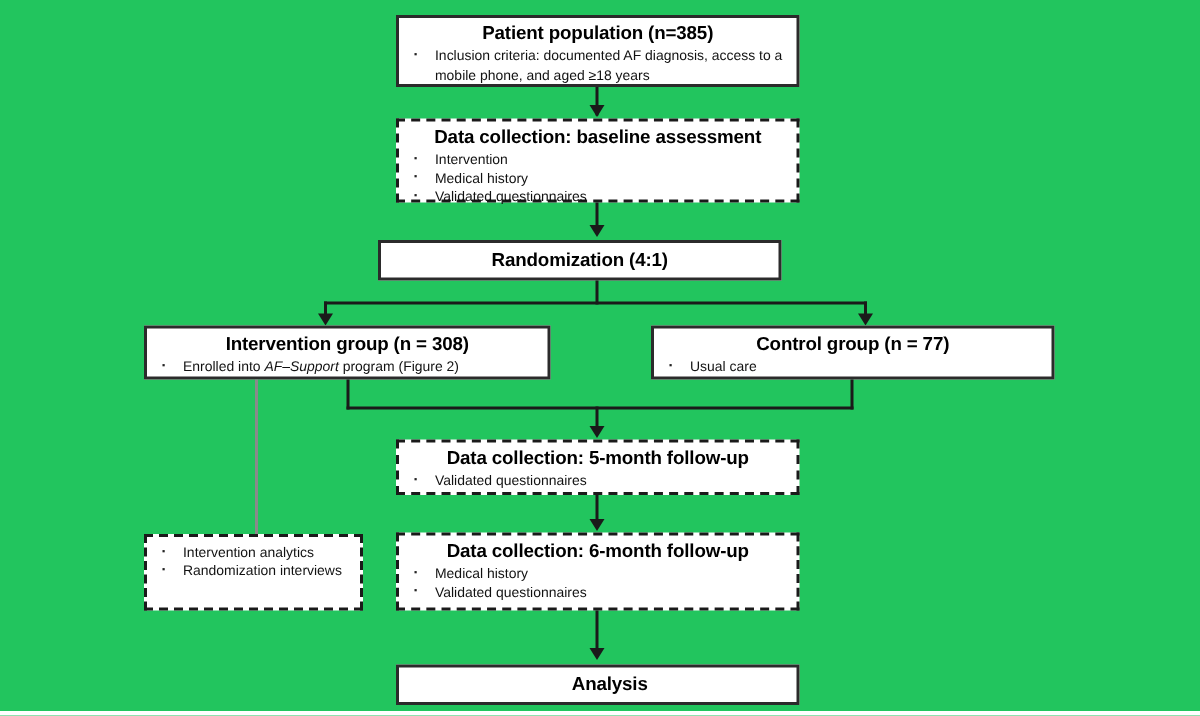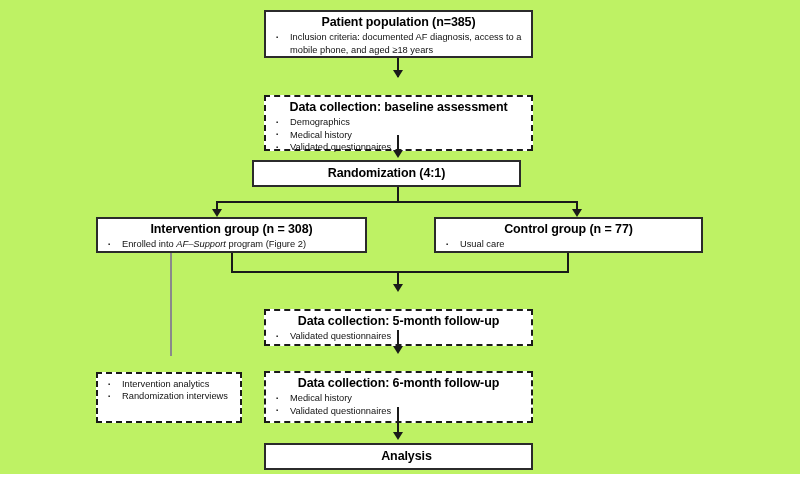--- a/index.html
+++ b/index.html
@@ -5,37 +5,36 @@
 <style>
   html, body {
     margin: 0;
     padding: 0;
     background: #ffffff;
   }
   #canvas {
     position: relative;
     width: 800px;
     height: 474px;
-    background: #bef264;
+    background: #22c55e;
     font-family: "Liberation Sans", sans-serif;
     overflow: hidden;
   }
   
   .box {
     position: absolute;
     box-sizing: border-box;
     background: #ffffff;
     color: #000000;
   }
   .box.solid {
     border: 2px solid #2b2b2b;
   }
   .box.dashed {
     border: 2px dashed #1a1a1a;
-    margin-top: 16px;
   }
   .box-title {
     text-align: center;
     font-weight: bold;
     font-size: 12.5px;
     line-height: 1.15;
     letter-spacing: -0.1px;
     padding-top: 3px;
   }
   .box.single .box-title {
@@ -111,21 +110,21 @@
       <li class="wrap">Inclusion criteria: documented AF diagnosis, access to a mobile phone, and aged ≥18 years</li>
     </ul>
   </div>
 
   <div class="vline" style="left:397px; top:58px; height:19px;"></div>
   <div class="arrowhead" style="left:393px; top:70px;"></div>
 
   <div class="box dashed" style="left:264px; top:79px; width:269px; height:56px;">
     <div class="box-title">Data collection: baseline assessment</div>
     <ul class="bullets">
-      <li>Demographics</li>
+      <li>Intervention</li>
       <li>Medical history</li>
       <li>Validated questionnaires</li>
     </ul>
   </div>
 
   <div class="vline" style="left:397px; top:135px; height:19px;"></div>
   <div class="arrowhead" style="left:393px; top:150px;"></div>
 
   <div class="box solid center single" style="left:252px; top:160px; width:269px; height:27px;">
     <div class="box-title">Randomization (4:1)</div>

